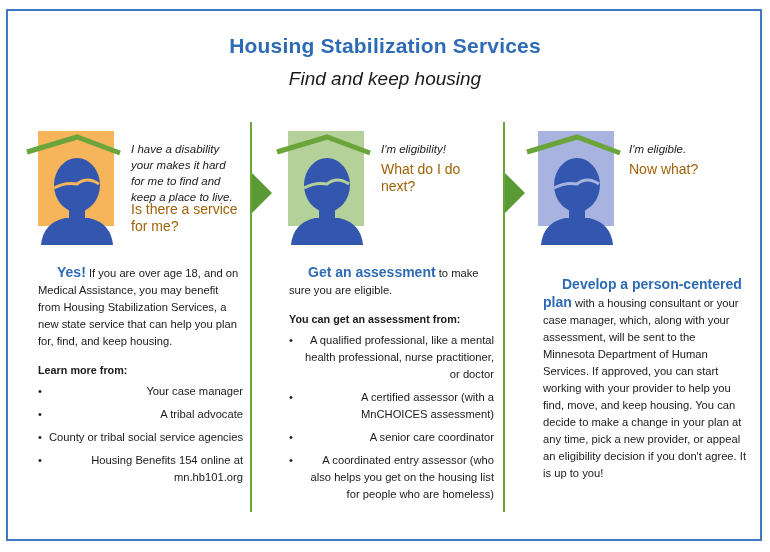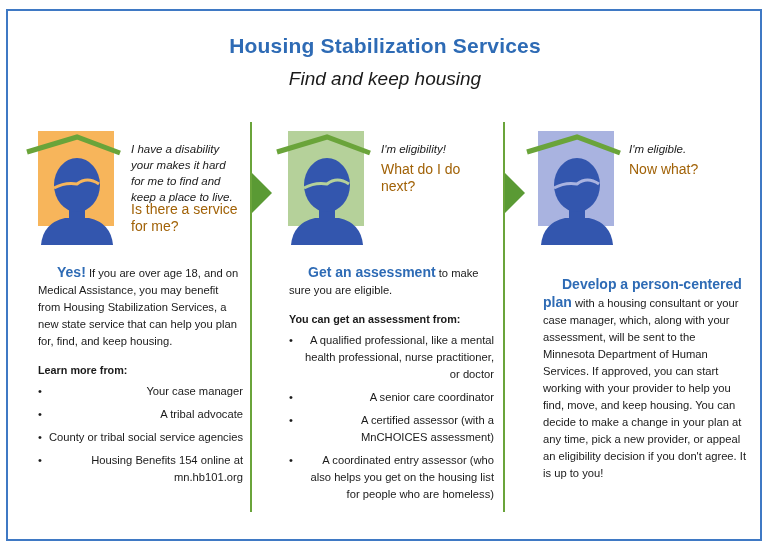--- a/index.html
+++ b/index.html
@@ -68,22 +68,22 @@
   <path d="M29,60 Q40,54 52,56 Q62,48 74,56" fill="none" stroke="#b5d19a" stroke-width="3"></path>
 </svg>
 <div class="quote" style="left:381px; top:141px; width:110px;">I'm eligibility!</div>
 <div class="question" style="left:381px; top:161px; width:90px;">What do I do next?</div>
 
 <div class="col" style="left:289px; top:264px; width:205px;">
   <div><span class="lead">Get an assessment</span><span> to make sure you are eligible.</span></div>
   <div class="sublabel">You can get an assessment from:</div>
   <ul>
     <li>A qualified professional, like a mental health professional, nurse practitioner, or doctor</li>
+    <li>A certified assessor (with a MnCHOICES assessment)</li>
     <li>A senior care coordinator</li>
-    <li>A certified assessor (with a MnCHOICES assessment)</li>
     <li>A coordinated entry assessor (who also helps you get on the housing list for people who are homeless)</li>
   </ul>
 </div>
 
 <svg class="icon" style="left:525px; top:128px;" width="100" height="120" viewBox="0 0 100 120">
   <rect x="13" y="3" width="76" height="95" fill="#a9b3e0"></rect>
   <polyline points="2,24 52,9 95,25" fill="none" stroke="#6aa43a" stroke-width="5"></polyline>
   <path d="M16,117 Q18,95 40,90 L64,90 Q86,95 88,117 Z" fill="#3356ae"></path>
   <rect x="44" y="76" width="16" height="18" fill="#3356ae"></rect>
   <ellipse cx="52" cy="57" rx="23" ry="27" fill="#3356ae"></ellipse>

